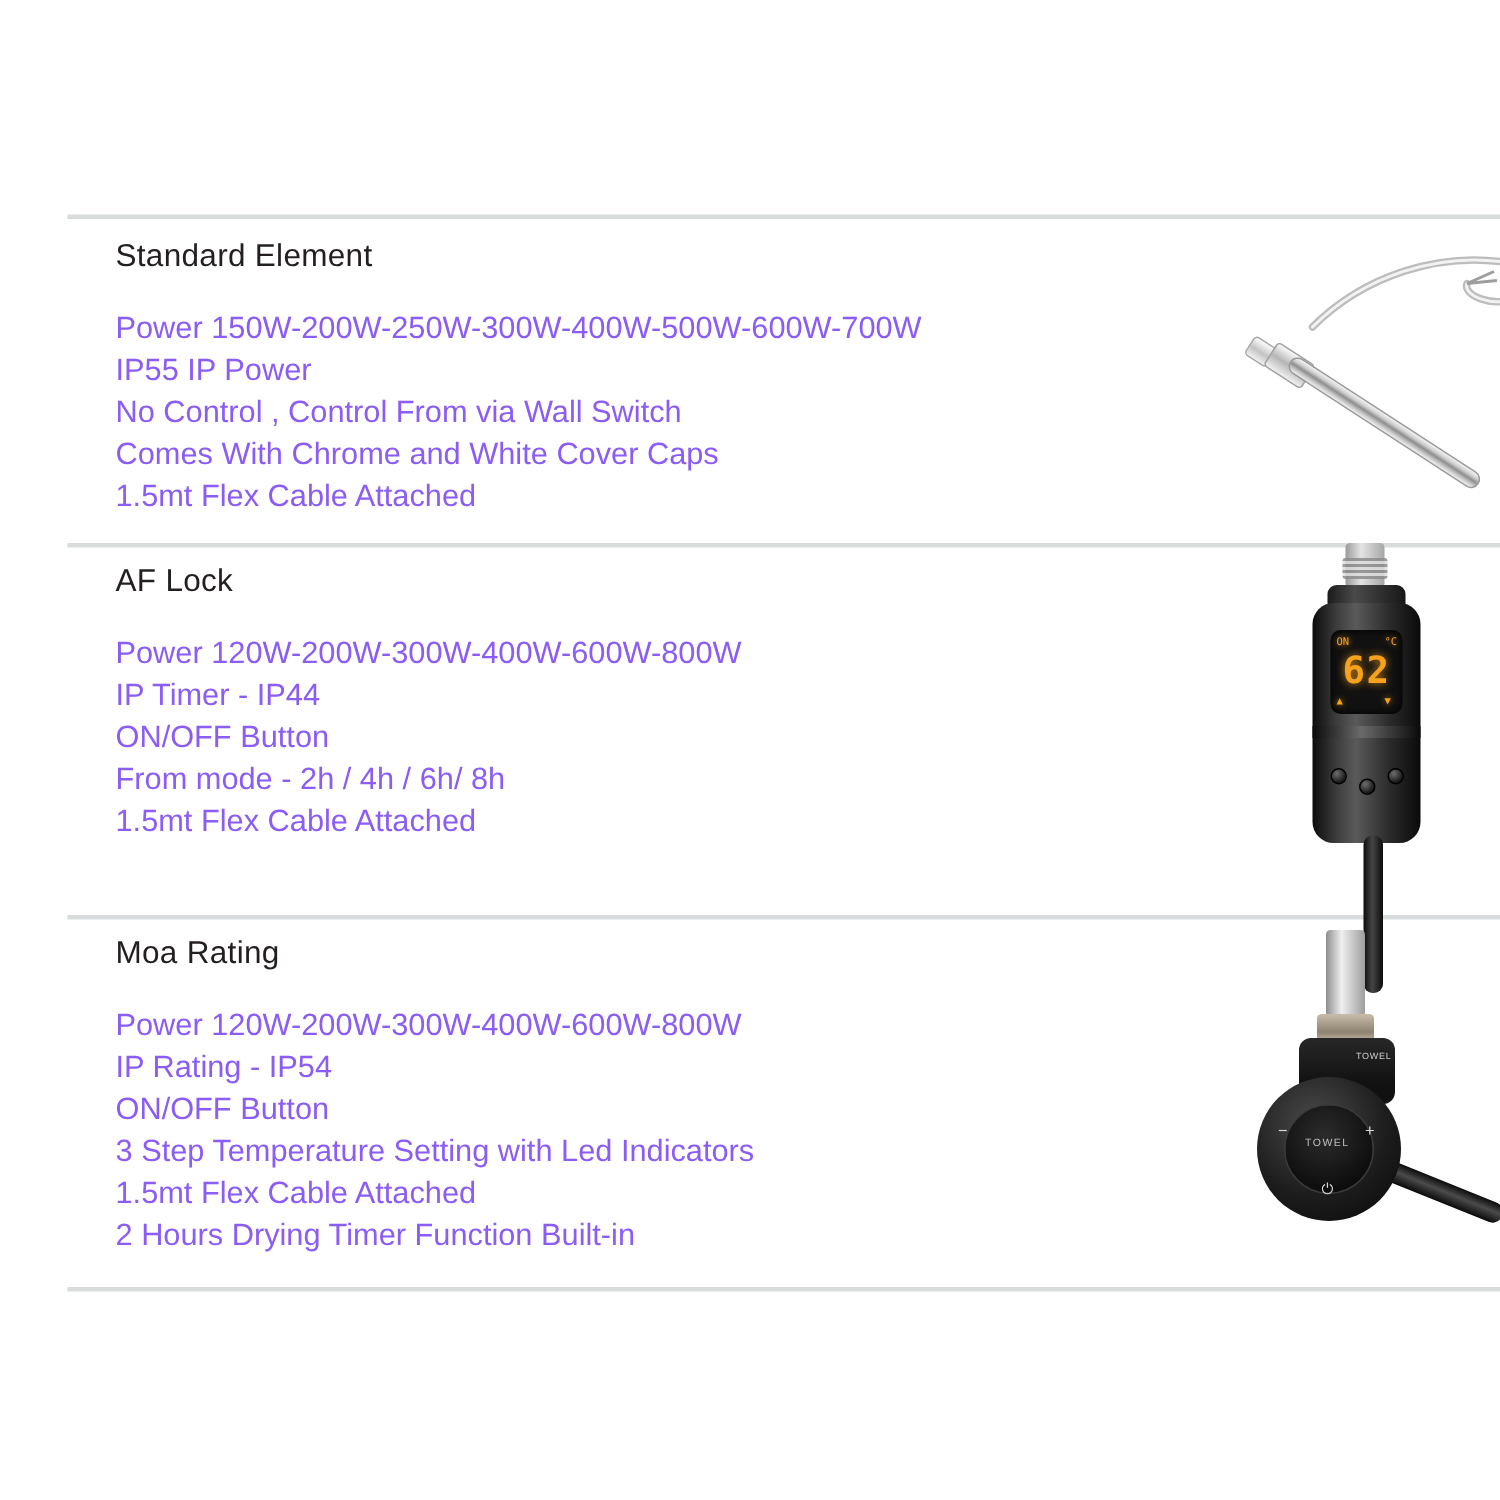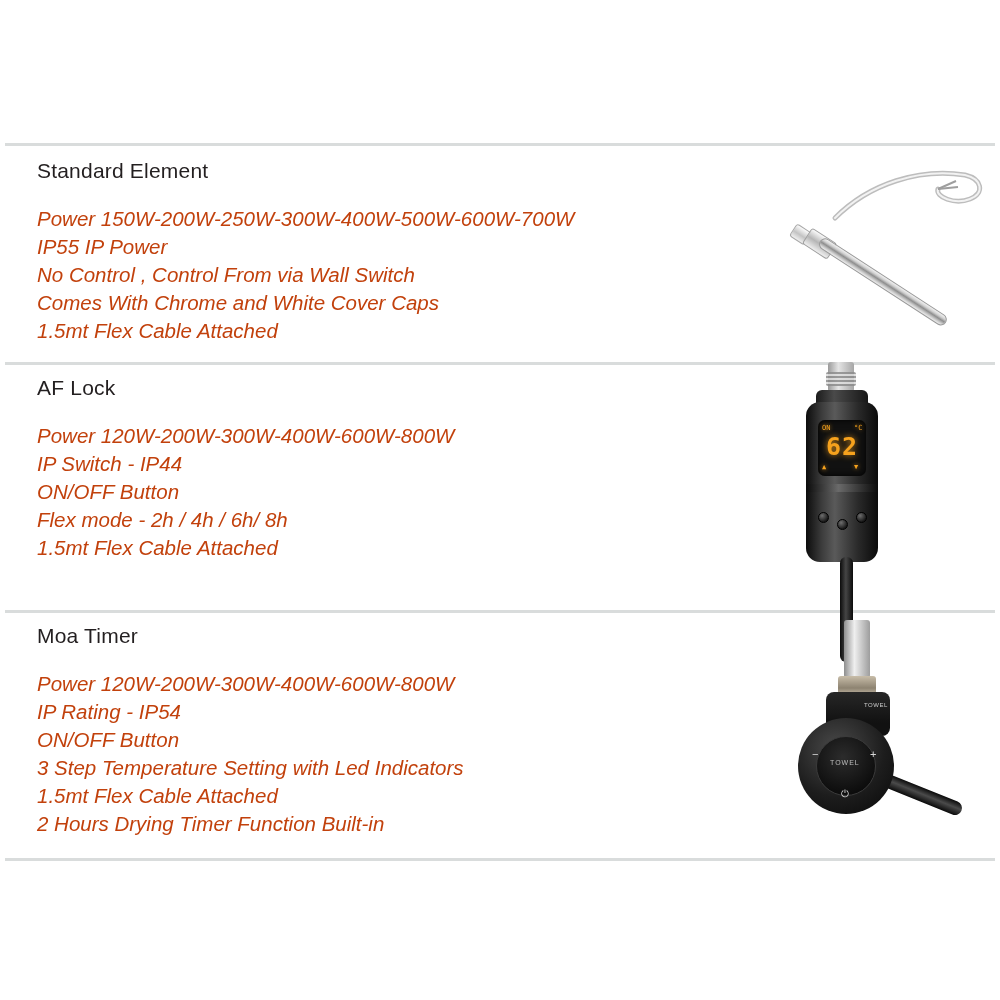--- a/index.html
+++ b/index.html
@@ -11,20 +11,21 @@
     height: 1000px;
     background: #ffffff;
     font-family: "Liberation Sans", sans-serif;
     color: #231f20;
     overflow: hidden;
   }
   .page {
     position: relative;
     width: 904px;
     height: 1000px;
+    margin-left: 40px;
   }
   .divider {
     position: absolute;
     left: 5px;
     width: 990px;
     height: 3px;
     background: #d9dcdc;
   }
   .section {
     position: absolute;
@@ -38,23 +39,22 @@
     font-weight: 400;
     letter-spacing: 0.2px;
     color: #231f20;
     white-space: nowrap;
   }
   .spec-list {
     position: absolute;
     left: 37px;
     font-size: 20.5px;
     line-height: 28px;
-    color: #c2410c;
+    color: #8b5cf6;
     white-space: nowrap;
-    font-style: italic;
   }
   .spec-list div {
     white-space: nowrap;
   }
   .art {
     position: absolute;
   }
 
   
   .std-rod {
@@ -306,47 +306,47 @@
       <div class="std-cap"></div>
       <div class="std-collar"></div>
       <div class="std-rod"></div>
     </div>
   </div>
 
   <div class="section" style="top:362px;height:248px">
     <div class="sec-title" style="top:14px">AF Lock</div>
     <div class="spec-list" style="top:60px">
       <div>Power 120W-200W-300W-400W-600W-800W</div>
-      <div>IP Switch - IP44</div>
+      <div>IP Timer - IP44</div>
       <div>ON/OFF Button</div>
-      <div>Flex mode - 2h / 4h / 6h/ 8h</div>
+      <div>From mode - 2h / 4h / 6h/ 8h</div>
       <div>1.5mt Flex Cable Attached</div>
     </div>
 
-    <div class="art" style="left:800px;top:0px;width:130px;height:248px">
+    <div class="art" style="left:829px;top:0px;width:130px;height:248px">
       <div class="af-neck"></div>
       <div class="af-neck-rings"></div>
       <div class="af-shoulder"></div>
       <div class="af-body"></div>
       <div class="af-screen"></div>
       <div class="af-mini" style="left:22px;top:62px">ON</div>
       <div class="af-mini" style="left:54px;top:62px">°C</div>
       <div class="af-digits">62</div>
       <div class="af-mini" style="left:22px;top:101px">▲</div>
       <div class="af-mini" style="left:54px;top:101px">▼</div>
       <div class="af-band"></div>
       <div class="af-btn" style="left:18px;top:150px"></div>
       <div class="af-btn" style="left:37px;top:157px"></div>
       <div class="af-btn" style="left:56px;top:150px"></div>
       <div class="af-cable"></div>
     </div>
   </div>
 
   <div class="section" style="top:610px;height:248px">
-    <div class="sec-title" style="top:14px">Moa Timer</div>
+    <div class="sec-title" style="top:14px">Moa Rating</div>
     <div class="spec-list" style="top:60px">
       <div>Power 120W-200W-300W-400W-600W-800W</div>
       <div>IP Rating - IP54</div>
       <div>ON/OFF Button</div>
       <div>3 Step Temperature Setting with Led Indicators</div>
       <div>1.5mt Flex Cable Attached</div>
       <div>2 Hours Drying Timer Function Built-in</div>
     </div>
 
     <div class="art" style="left:790px;top:10px;width:200px;height:230px">

